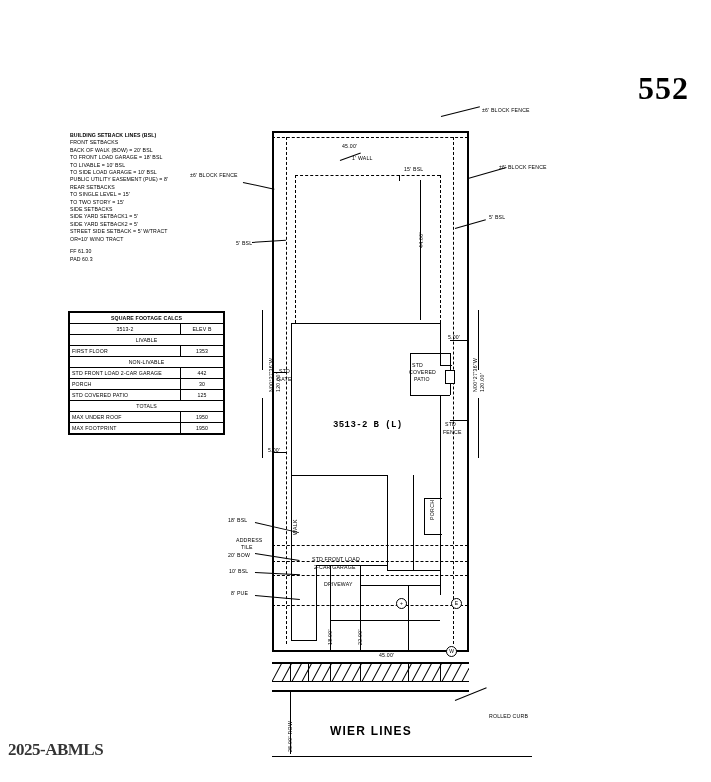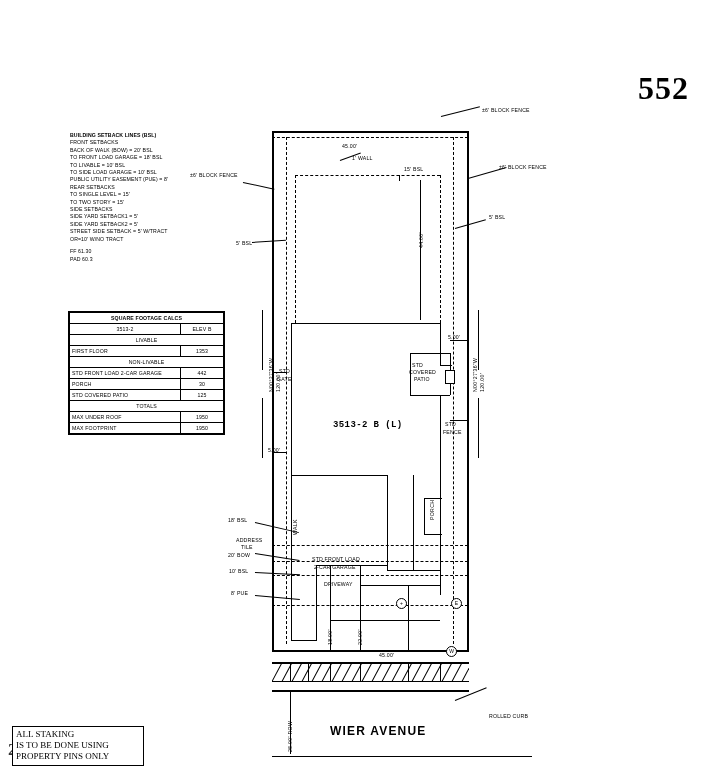--- a/index.html
+++ b/index.html
@@ -430,26 +430,21 @@
   <div class="lbl" style="left:324px; top:581px;">DRIVEWAY</div>
   <div class="rot" style="left:429px; top:520px;">PORCH</div>
 
   <div class="rot" style="left:327px; top:645px;">18.00'</div>
   <div class="rot" style="left:357px; top:645px;">22.00'</div>
 
   <div class="lbl" style="left:379px; top:652px;">45.00'</div>
   <div class="lbl" style="left:489px; top:713px;">ROLLED CURB</div>
   <div class="rot" style="left:287px; top:752px;">25.00' ROW</div>
 
-  <div class="street-name" style="left:330px; top:724px;">WIER AVENUE</div>
+  <div class="street-name" style="left:330px; top:724px;">WIER LINES</div>
 
   <div class="circ" style="left:396px; top:598px;">+</div>
   <div class="circ" style="left:451px; top:598px;">E</div>
   <div class="circ" style="left:446px; top:646px;">W</div>
 
   <div class="watermark">2025-ABMLS</div>
-  <div class="stamp">
-    <div>ALL STAKING</div>
-    <div>IS TO BE DONE USING</div>
-    <div>PROPERTY PINS ONLY</div>
-  </div>
 
 </div>
 
 </body></html>

